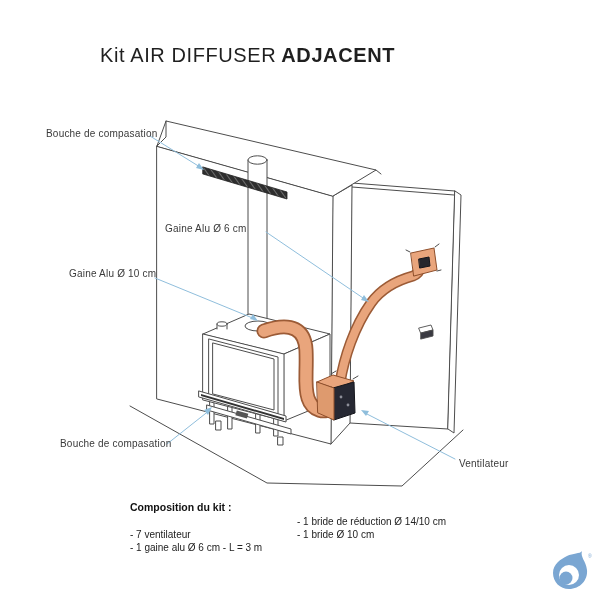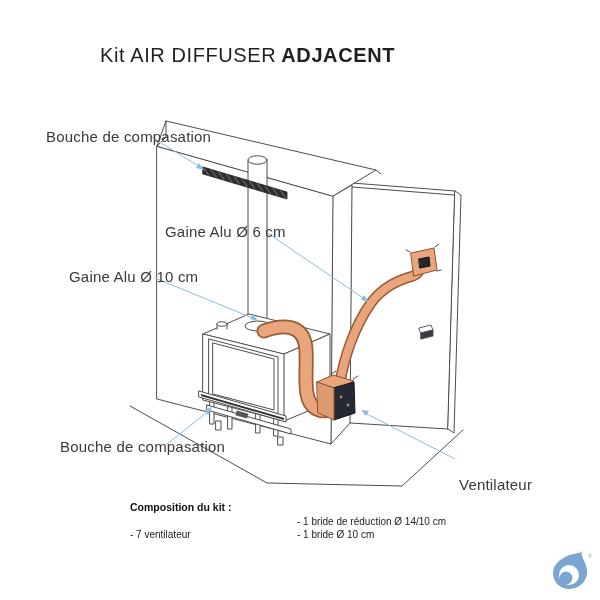--- a/index.html
+++ b/index.html
@@ -2,21 +2,21 @@
 <html><head>
 <meta charset="utf-8">
 <style>
   html,body{margin:0;padding:0;background:#fff;}
   #page{position:relative;width:600px;height:600px;background:#fff;overflow:hidden;
         font-family:"Liberation Sans",sans-serif;color:#2b2b2b;}
   .title{position:absolute;top:44px;left:0;width:495px;text-align:center;
          font-size:20px;letter-spacing:.6px;color:#1f1f1f;}
   .title .bold{font-weight:800;margin-left:5px;}
   svg.diagram{position:absolute;left:0;top:0;}
-  .diag-label{position:absolute;font-size:15px;letter-spacing:.2px;color:#3a3a3a;white-space:nowrap;}
+  .diag-label{position:absolute;font-size:10px;letter-spacing:.2px;color:#3a3a3a;white-space:nowrap;}
   .comp-head{position:absolute;left:130px;top:501px;font-size:10.5px;font-weight:bold;color:#111;}
   .comp-col{position:absolute;font-size:10px;color:#222;line-height:13px;white-space:nowrap;}
   .comp-col.c1{left:130px;top:528px;}
   .comp-col.c2{left:297px;top:515px;}
   .logo{position:absolute;left:552px;top:548px;width:46px;height:50px;}
   .logo .rmark{position:absolute;left:36px;top:5px;font-size:5px;color:#7aa6d2;}
 </style>
 </head>
 <body>
 
@@ -146,25 +146,26 @@
         <line x1="455" y1="459" x2="365" y2="413"></line>
         <polygon points="361,410 369,411 366,416" fill="#8FBEDC" stroke="none"></polygon>
       </g>
     </g>
   </svg>
 
   <div class="diag-label" style="left:46px;top:128px;">Bouche de compasation</div>
   <div class="diag-label" style="left:165px;top:223px;">Gaine Alu Ø 6 cm</div>
   <div class="diag-label" style="left:69px;top:268px;">Gaine Alu Ø 10 cm</div>
   <div class="diag-label" style="left:60px;top:438px;">Bouche de compasation</div>
-  <div class="diag-label" style="left:459px;top:476px;text-align:right;">Ventilateur</div>
+  <div class="diag-label" style="left:459px;top:458px;text-align:right;">Ventilateur</div>
 
   <div class="comp-head">Composition du kit :</div>
   <div class="comp-col c1">
     <div>- 7 ventilateur</div>
+    <div>- 1 gaine alu Ø 6 cm - L = 3 m</div>
   </div>
   <div class="comp-col c2">
     <div>- 1 bride de réduction Ø 14/10 cm</div>
     <div>- 1 bride Ø 10 cm</div>
   </div>
 
   <div class="logo">
     <svg width="46" height="50" viewBox="0 0 46 50">
       <path d="M30,3 C28,9 34,13 35,22 C36,32 28,41 17,41 C8,41 1,34 1,25 C1,16 9,11 15,8 C21,5 28,6 30,3 Z" fill="#7AA6D2"></path>
       <circle cx="17" cy="27" r="10" fill="#ffffff"></circle>

